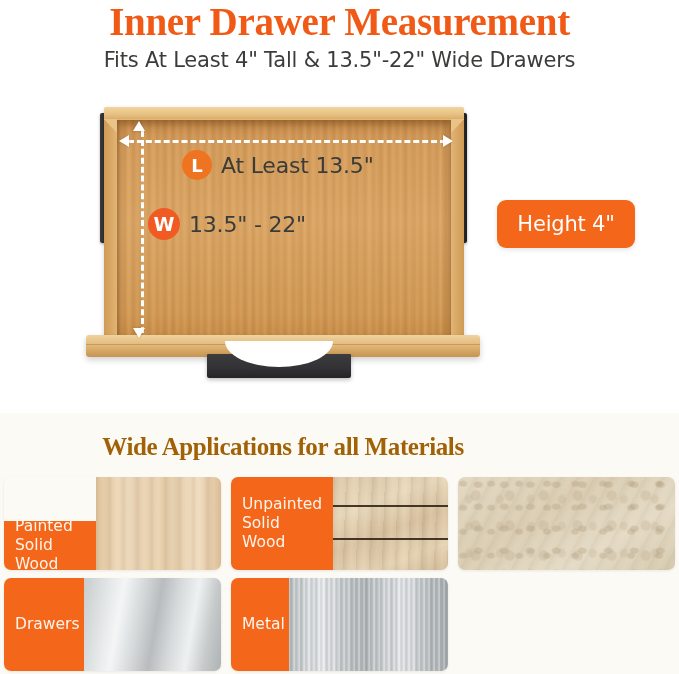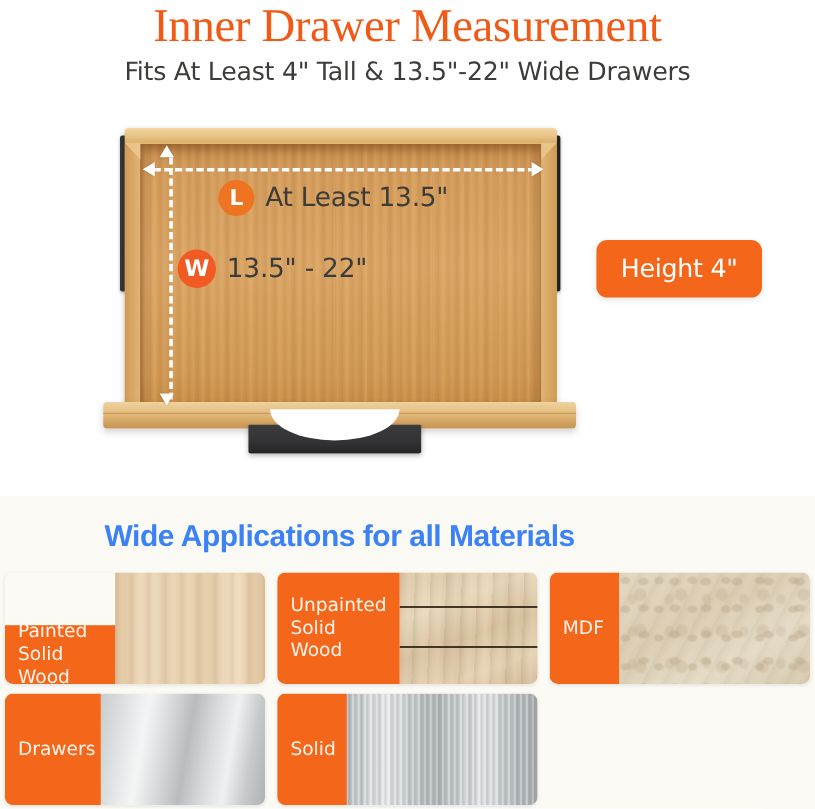--- a/index.html
+++ b/index.html
@@ -30,21 +30,21 @@
     width: 679px;
     height: 86px;
     text-align: center;
   }
   .main-title {
     position: absolute;
     left: 0;
     top: 0px;
     width: 679px;
     font-family: "Liberation Serif", "DejaVu Serif", serif;
-    font-weight: normal;
+    font-weight: bold;
     font-size: 39px;
     line-height: 44px;
     color: #F05A16;
     letter-spacing: -0.3px;
     white-space: nowrap;
   }
   .sub-title {
     position: absolute;
     left: 0;
     top: 47px;
@@ -277,24 +277,24 @@
     width: 679px;
     height: 261px;
     background: #FCFAF4;
   }
   .apps-title {
     position: absolute;
     left: 0;
     top: 20px;
     width: 566px;
     text-align: center;
-    font-family: Liberation Sans, sans-serif;
+    font-family: Liberation Serif, serif;
     font-weight: bold;
     font-size: 25px;
-    color: #3b82f6;
+    color: #a16207;
     letter-spacing: -0.4px;
     white-space: nowrap;
   }
 
   .grid {
     position: absolute;
     left: 4px;
     top: 64px;
     width: 671px;
     display: grid;
@@ -475,30 +475,29 @@
         <div class="card-label w-wide">Painted Solid Wood</div>
         <div class="card-tex tex-painted-wood"></div>
       </div>
 
       <div class="card">
         <div class="card-label w-xwide">Unpainted Solid Wood</div>
         <div class="card-tex tex-unpainted-wood"></div>
       </div>
 
       <div class="card">
-        <div class="card-label w-narrow">MDF</div>
         <div class="card-tex tex-mdf"></div>
       </div>
 
       <div class="card">
         <div class="card-label w-mid">Drawers</div>
         <div class="card-tex tex-plastic"></div>
       </div>
 
       <div class="card">
-        <div class="card-label w-narrow">Solid</div>
+        <div class="card-label w-narrow">Metal</div>
         <div class="card-tex tex-metal"></div>
       </div>
 
     </div>
   </div>
 
 </div>
 
 </body></html>

